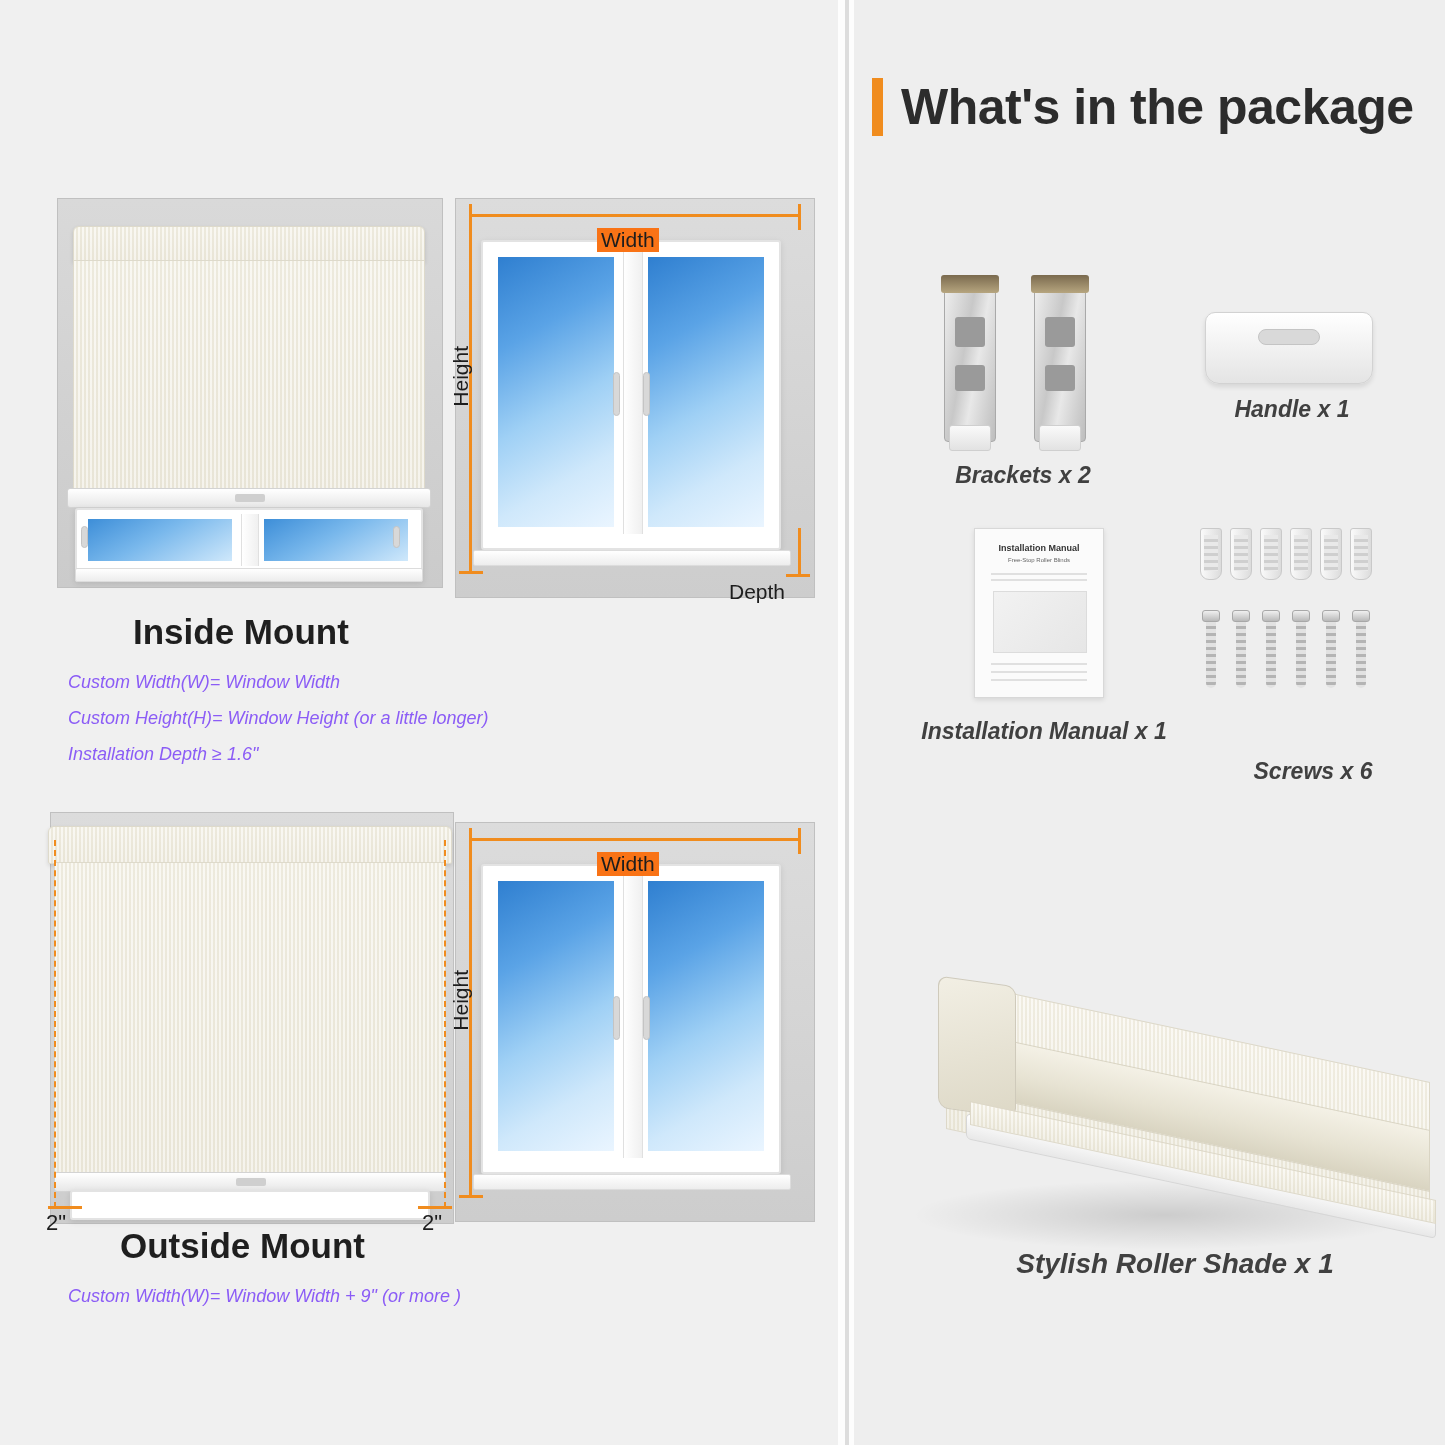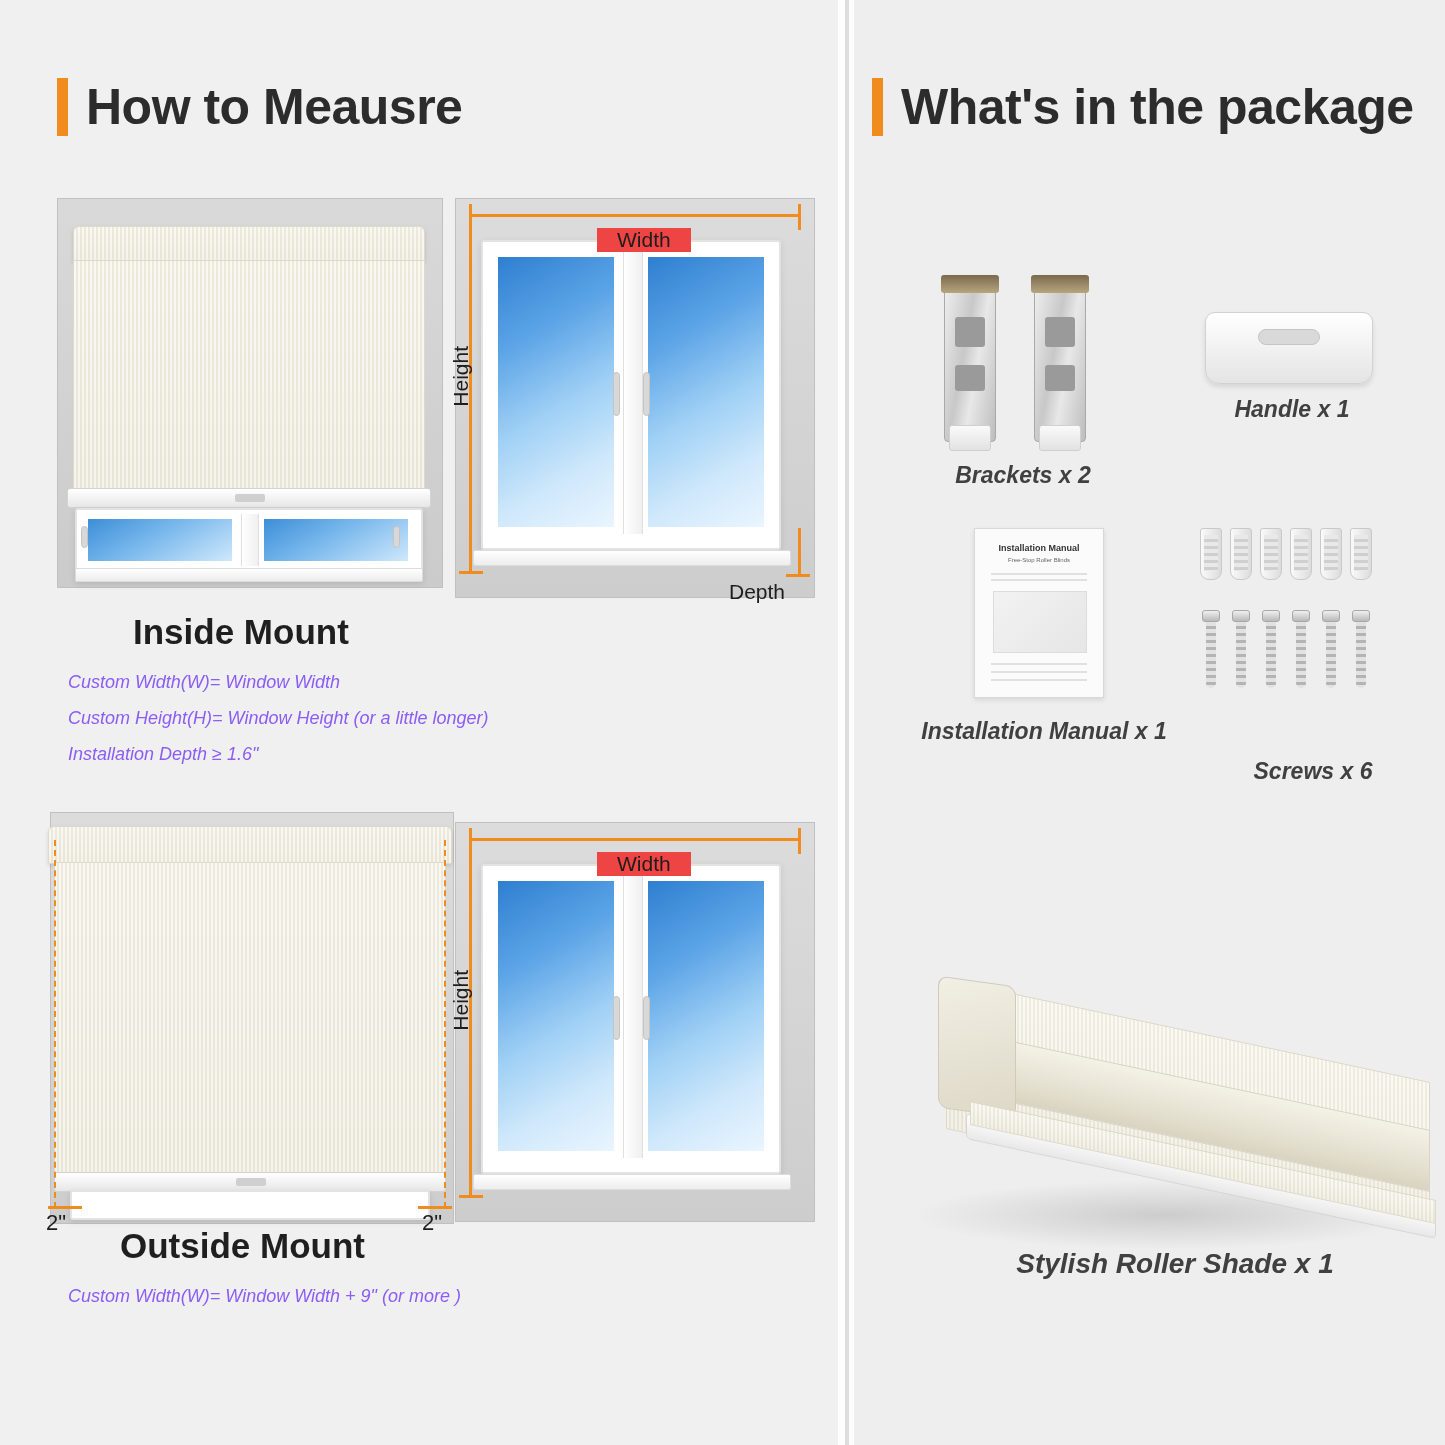--- a/index.html
+++ b/index.html
@@ -147,22 +147,22 @@
     font-size: 21px;
     color: #1d1d1d;
     background: transparent;
     white-space: nowrap;
   }
   .dim-label.vertical {
     writing-mode: vertical-rl;
     transform: rotate(180deg);
   }
   .dim-label.boxed {
-    background: #ef4444;
-    padding: 0 20px;
+    background: #f97316;
+    padding: 0 4px;
   }
 
   .mount-title {
     position: absolute;
     font-size: 35px;
     font-weight: bold;
     color: #1f1f1f;
     white-space: nowrap;
   }
   .spec-line {
@@ -335,24 +335,20 @@
   }
 </style>
 </head>
 <body>
 
 <div id="page">
 
   <div class="panel-left"></div>
   <div class="divider"></div>
 
-  <div class="heading" style="left:57px; top:78px;">
-    <div class="bar"></div>
-    <div class="txt">How to Meausre</div>
-  </div>
 
   <div class="fig" style="left:57px; top:198px; width:386px; height:390px;">
     <div class="wallbox" style="left:0; top:0; width:386px; height:390px;"></div>
 
     <div class="fabric top-cap" style="left:16px; top:28px; width:352px; height:36px;"></div>
     <div class="fabric" style="left:16px; top:62px; width:352px; height:230px;"></div>
 
     <div class="bottom-rail" style="left:10px; top:290px; width:364px; height:20px;"></div>
     <div class="rail-tab" style="left:178px; top:296px; width:30px; height:8px;"></div>
 

